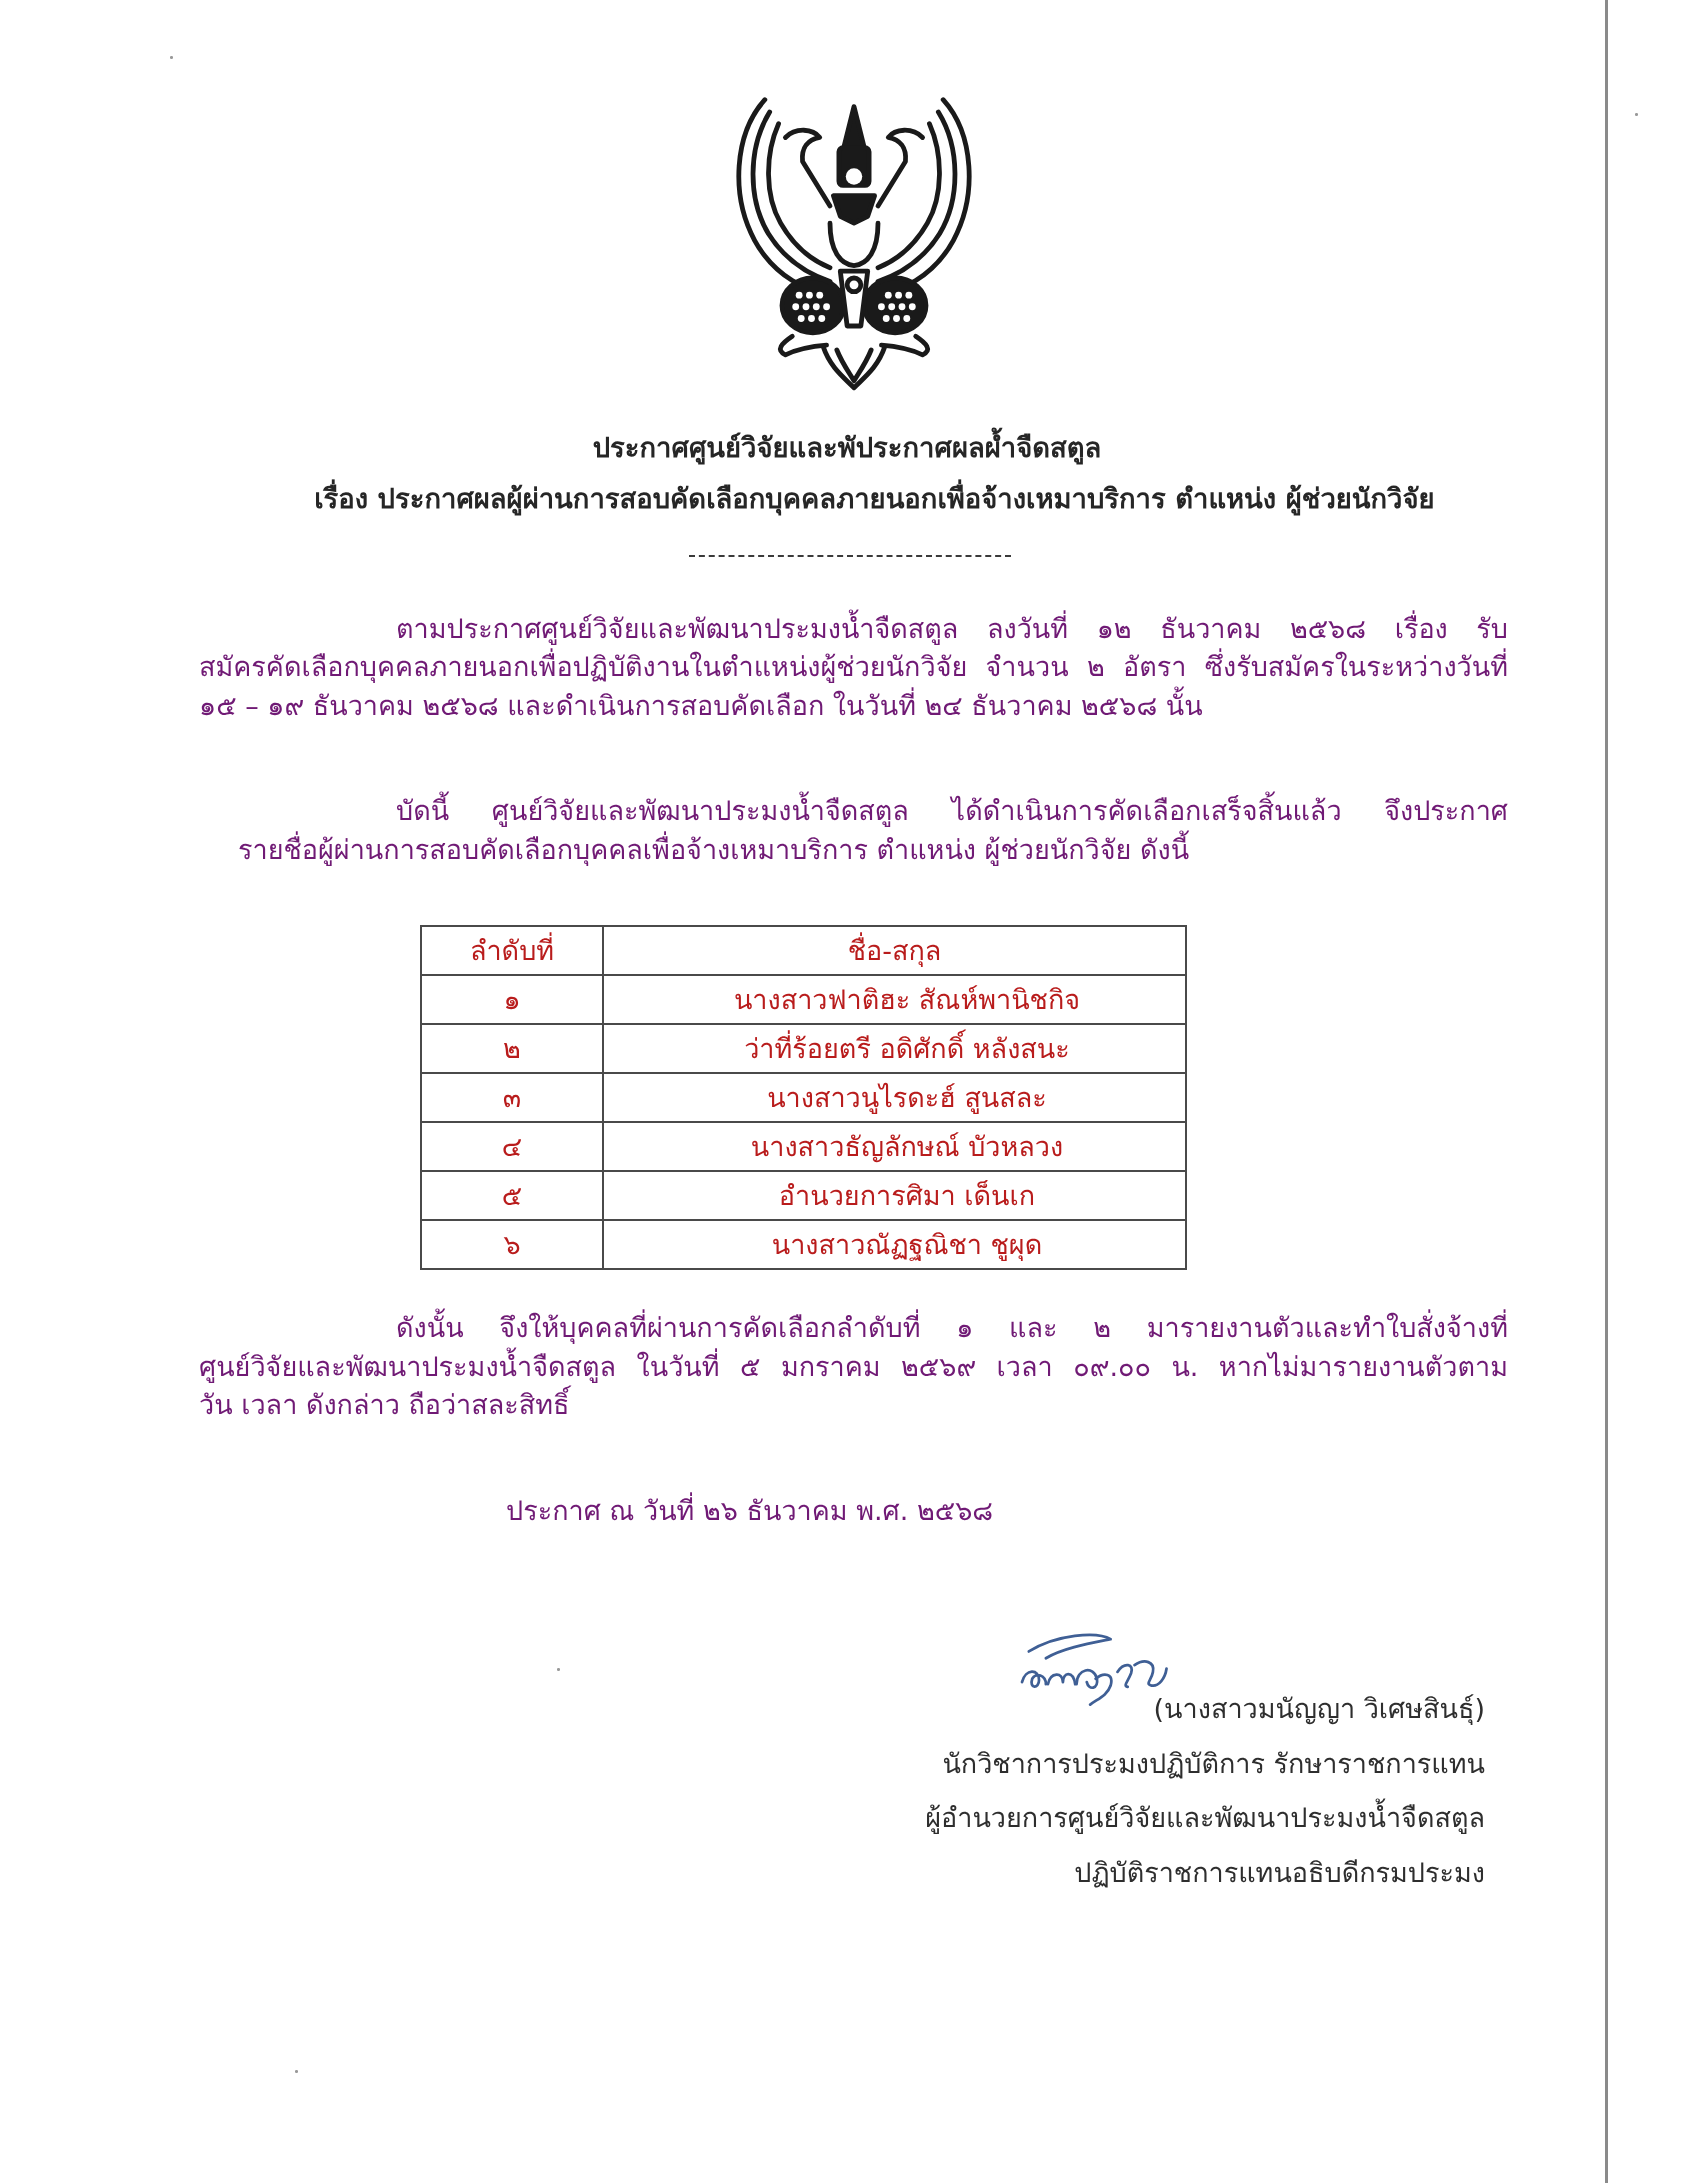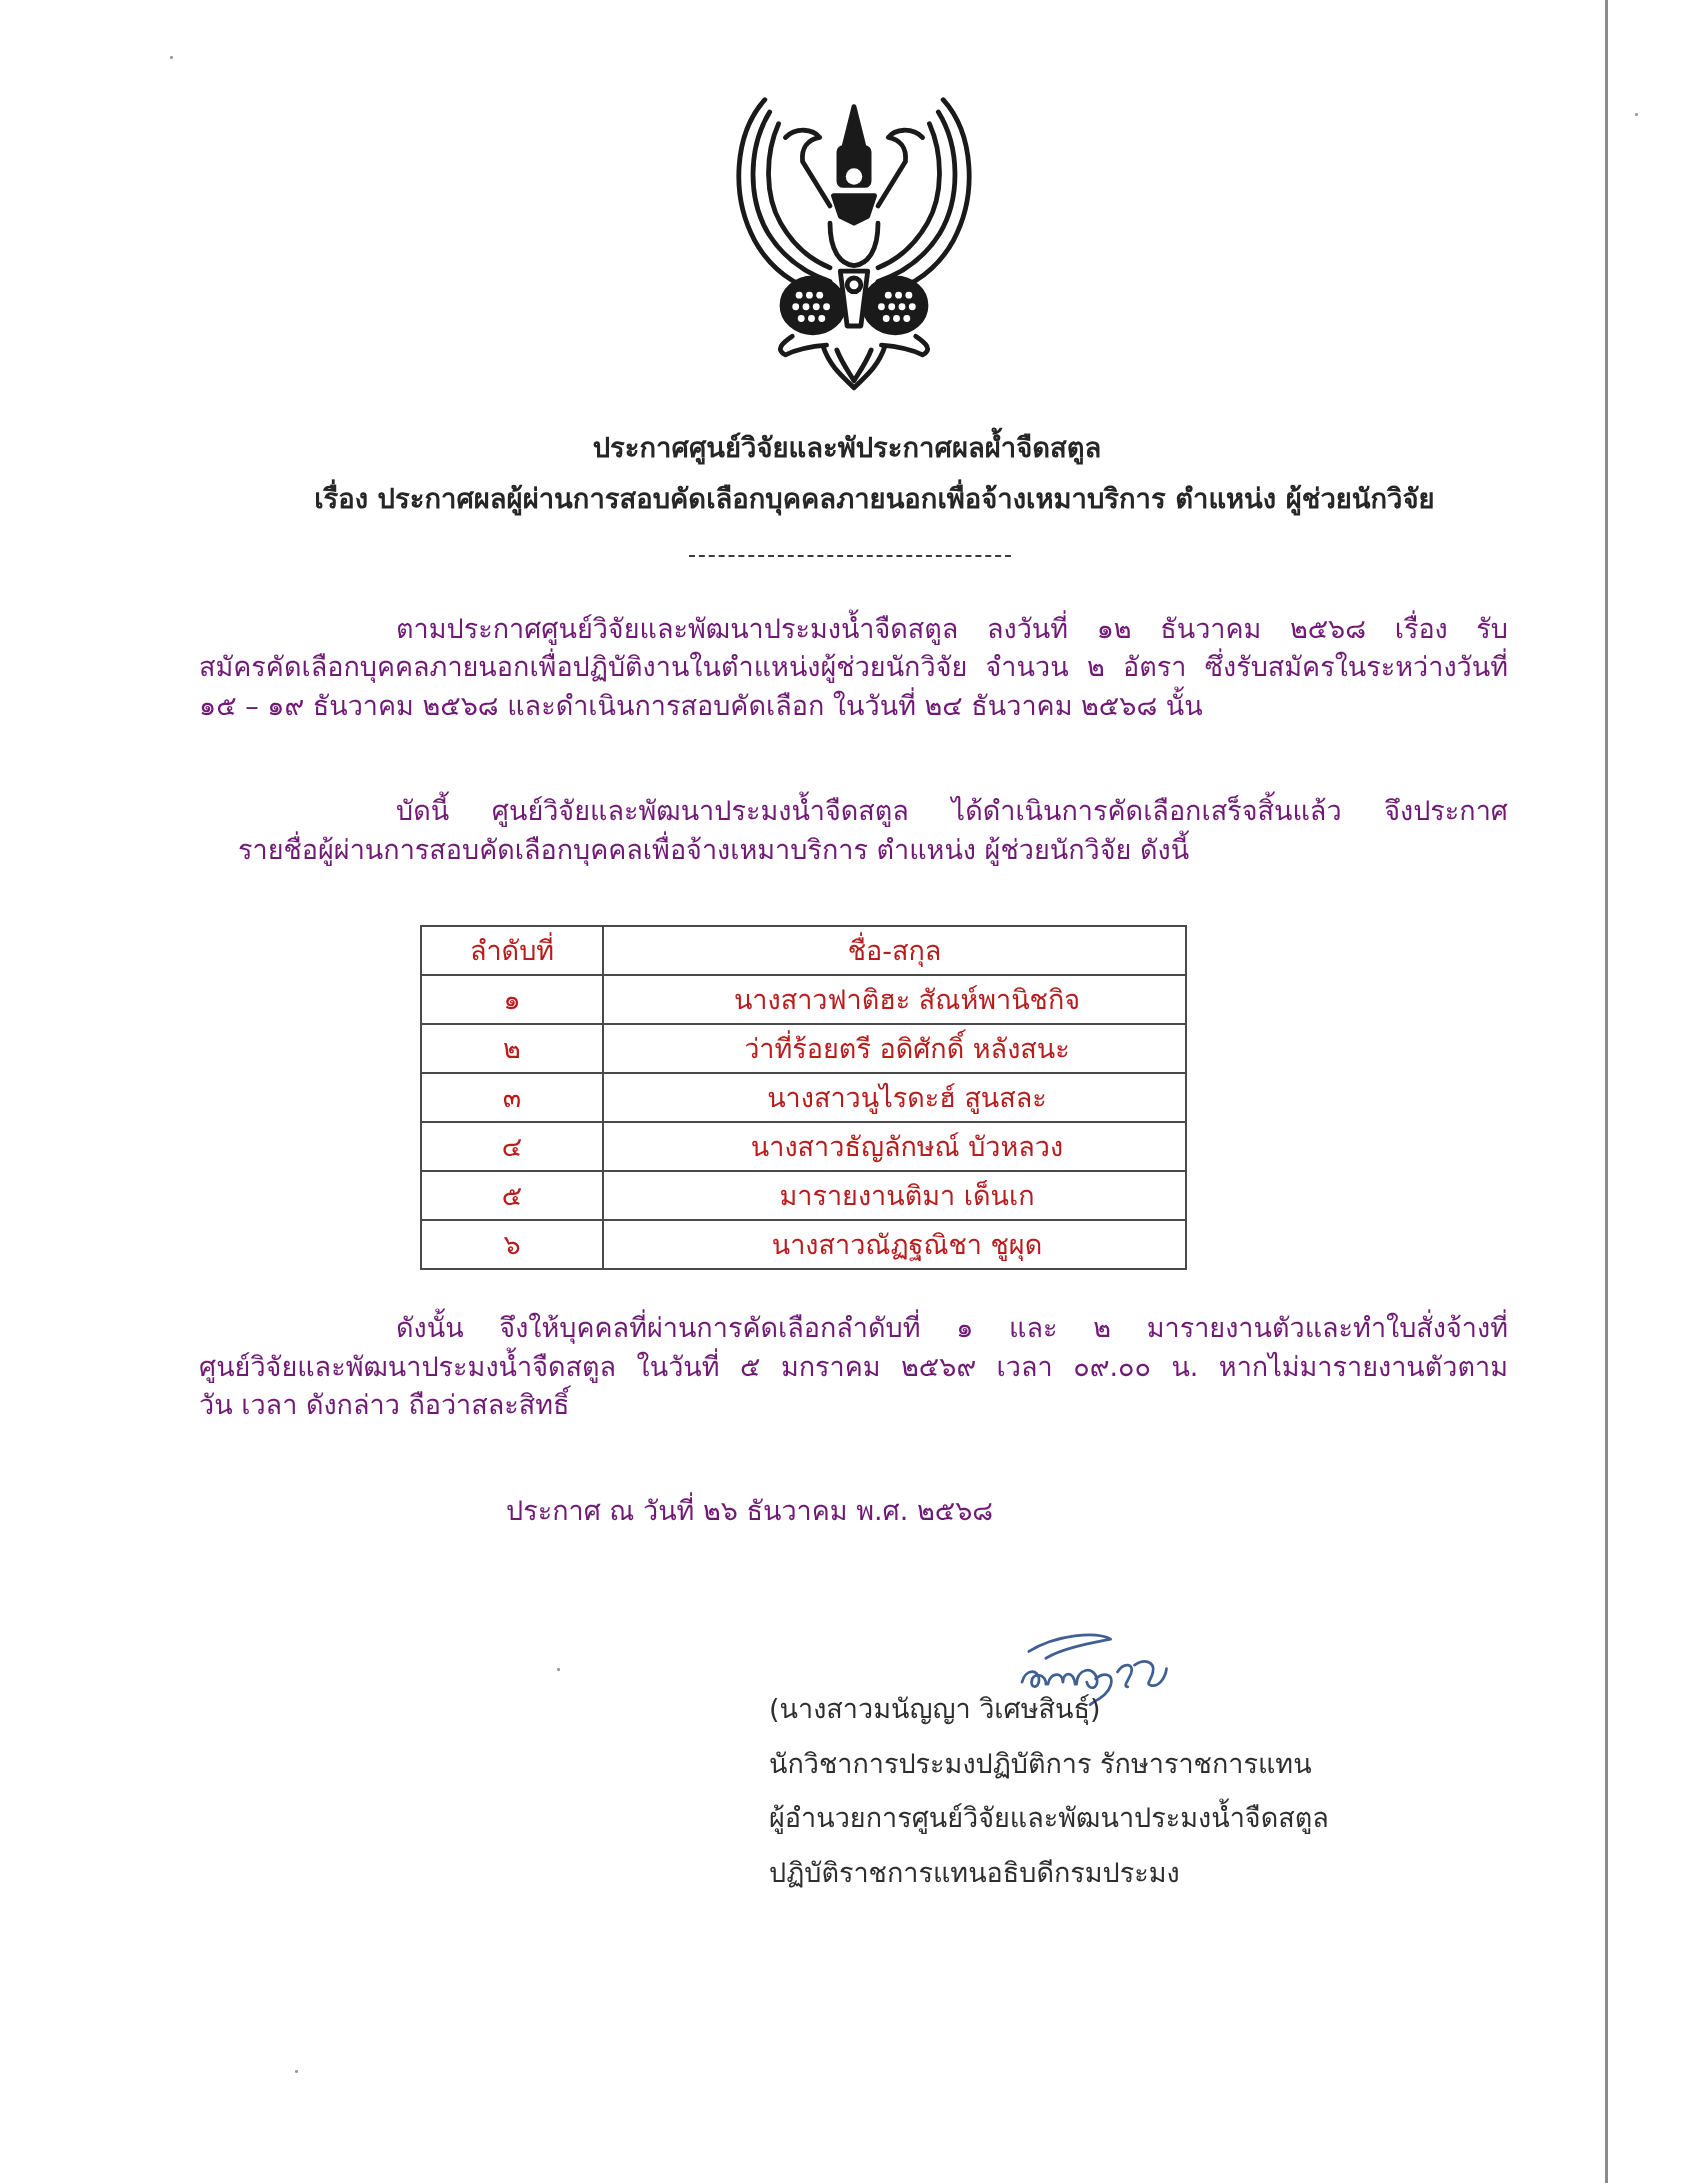--- a/index.html
+++ b/index.html
@@ -87,23 +87,23 @@
     height: 47px;
     padding: 0;
     font-weight: normal;
   }
   .tbl .col-no { width: 180px; text-align: center; }
   .tbl .col-name { text-align: center; padding-left: 25px; }
   .tbl th.col-name { text-align: center; padding-left: 0; }
 
   .sig-block {
     position: absolute;
-    left: 769px;
+    left: 731px;
     width: 754px;
-    text-align: left;
+    text-align: right;
     font-size: 27px;
     line-height: 55px;
     color: #2e2e2e;
     white-space: nowrap;
   }
   .signature {
     position: absolute;
     left: 1008px;
     top: 1631px;
     width: 178px;
@@ -205,21 +205,21 @@
   <tr>
     <td class="col-no">๓</td>
     <td class="col-name">นางสาวนูไรดะฮ์  สูนสละ</td>
   </tr>
   <tr>
     <td class="col-no">๔</td>
     <td class="col-name">นางสาวธัญลักษณ์  บัวหลวง</td>
   </tr>
   <tr>
     <td class="col-no">๕</td>
-    <td class="col-name">มารายงานติมา  เด็นเก</td>
+    <td class="col-name">อำนวยการศิมา  เด็นเก</td>
   </tr>
   <tr>
     <td class="col-no">๖</td>
     <td class="col-name">นางสาวณัฏฐณิชา  ชูผุด</td>
   </tr>
 </tbody>
   </table>
 
 <div class="line justify" style="left:396px; top:1309px; width:1112px;font-family:Liberation Serif, serif;">ดังนั้น  จึงให้บุคคลที่ผ่านการคัดเลือกลำดับที่  ๑  และ  ๒  มารายงานตัวและทำใบสั่งจ้างที่</div>
 <div class="line justify" style="left:199px; top:1348px; width:1309px;">ศูนย์วิจัยและพัฒนาประมงน้ำจืดสตูล ในวันที่  ๕  มกราคม  ๒๕๖๙  เวลา ๐๙.๐๐ น. หากไม่มารายงานตัวตาม</div>

